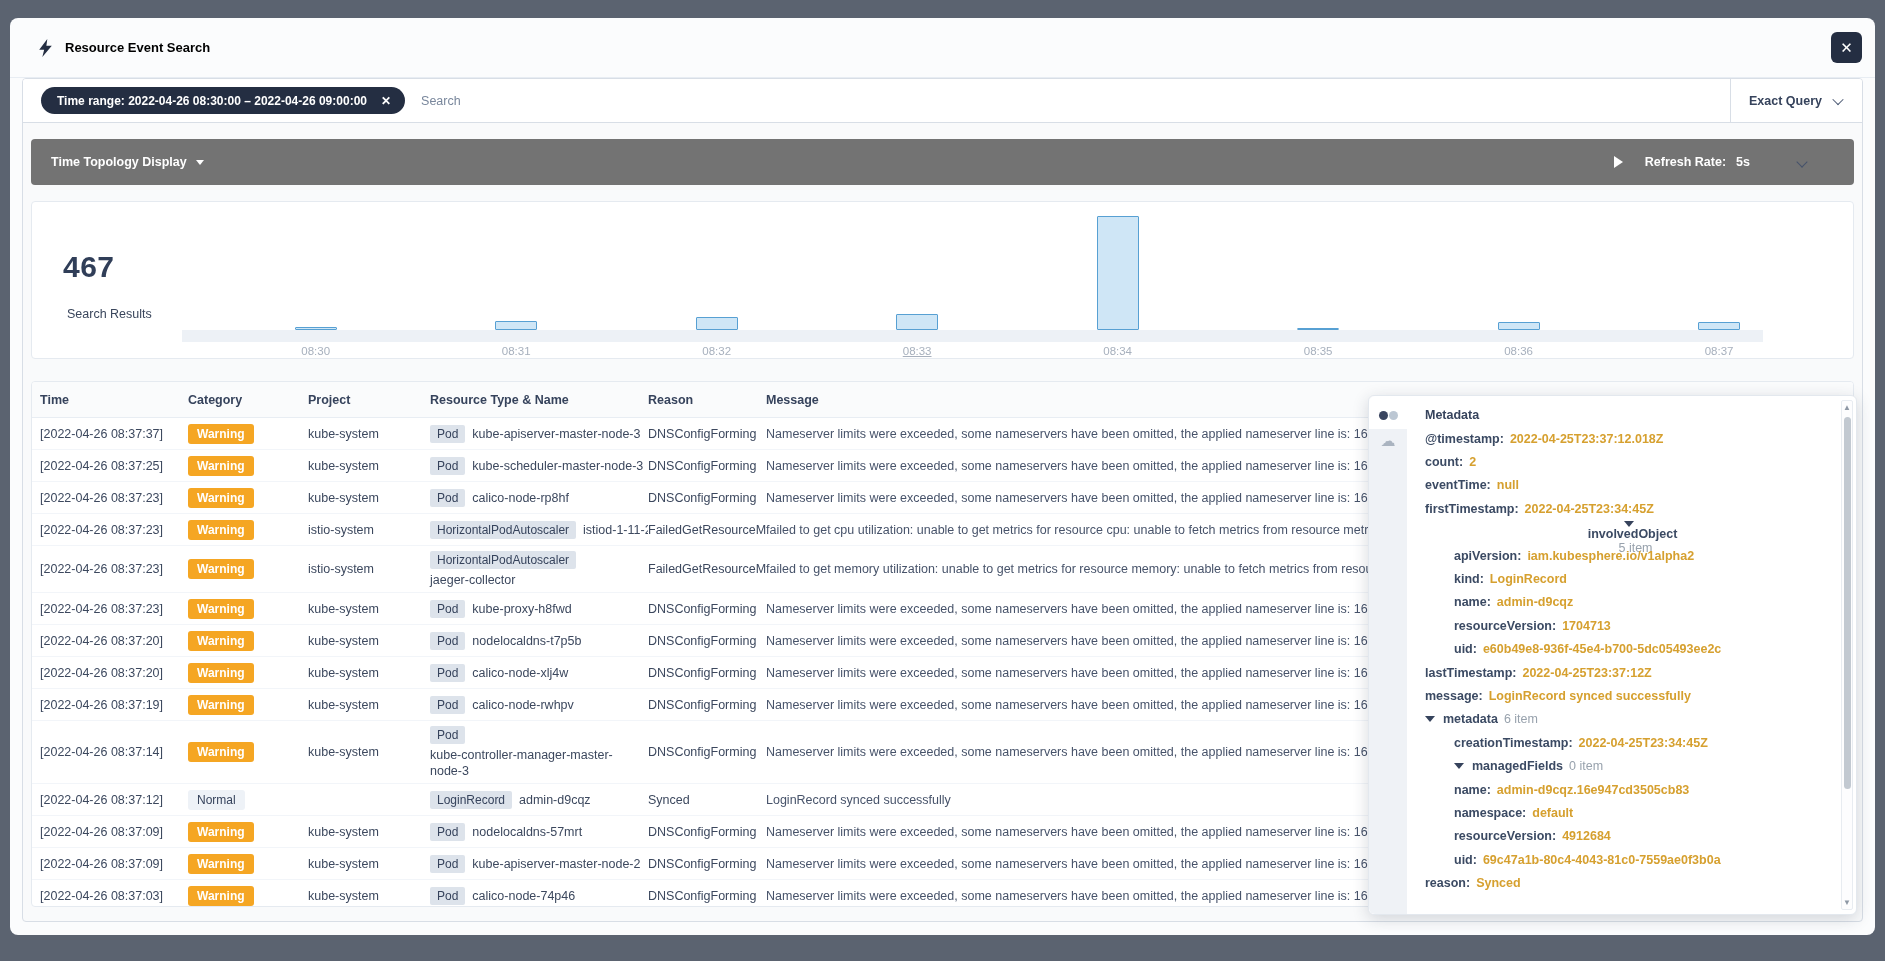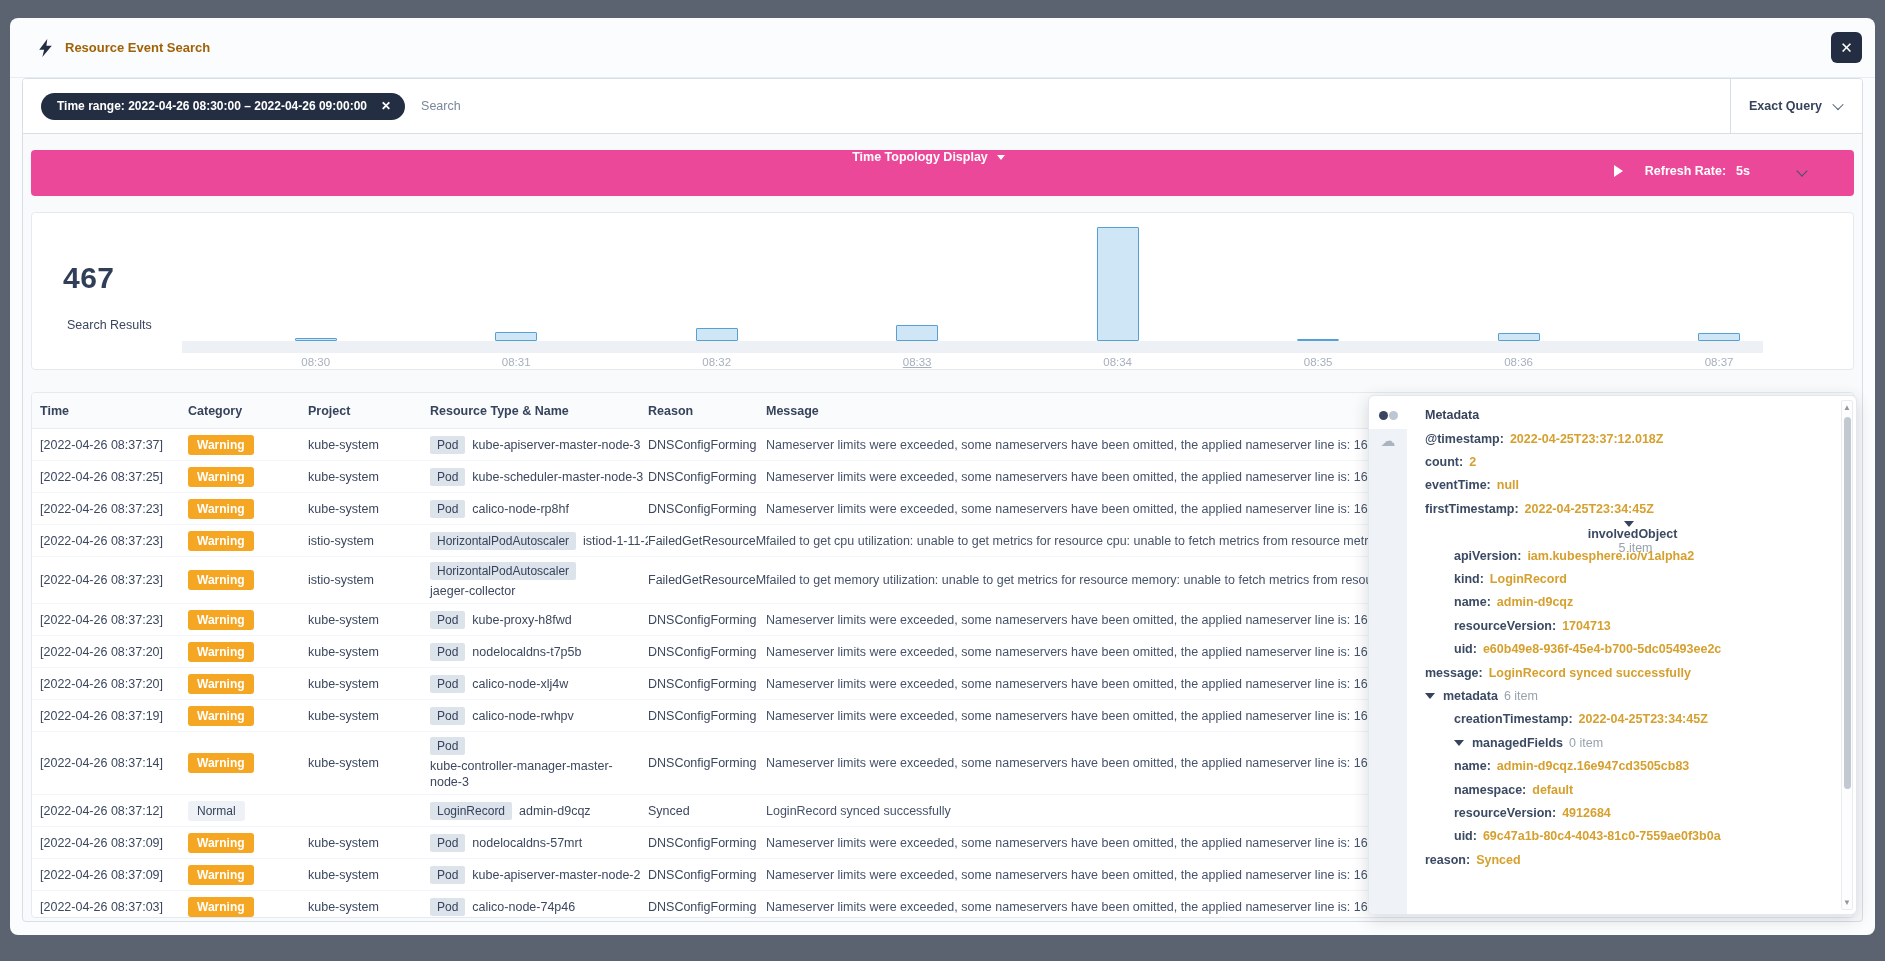--- a/index.html
+++ b/index.html
@@ -6,49 +6,49 @@
   html,body { width:1885px; height:961px; overflow:hidden; }
   body { background:#5b6370; font-family:"Liberation Sans", sans-serif; position:relative; }
 
   .modal { position:absolute; left:10px; top:18px; width:1865px; height:917px;
            background:#fbfcfd; border-radius:8px; overflow:visible; }
 
   
   .modal-header { height:60px; display:flex; align-items:center; padding-left:28px; gap:12px;
                   border-bottom:1px solid #e8edf3; }
   .bolt { width:15px; height:18px; display:inline-block; }
-  .modal-title { font-size:13px; font-weight:700; color:#a16207; }
+  .modal-title { font-size:13px; font-weight:700; color:#000000; }
   .close-btn { position:absolute; top:14px; right:13px; width:31px; height:31px;
                background:#242e42; color:#fff; border:none; border-radius:6px;
                font-size:15px; line-height:31px; text-align:center; cursor:pointer; }
 
   
   .content-frame { position:absolute; left:12px; right:12px; top:60px; bottom:13px;
                    border:1px solid #d8dee6; border-radius:4px; background:#f9fafb; overflow:hidden; }
 
-  .search-row { height:55px; background:#fff; border-bottom:1px solid #d8dee6; display:flex;
+  .search-row { height:44px; background:#fff; border-bottom:1px solid #d8dee6; display:flex;
                 align-items:center; padding-left:18px; }
   .time-chip { background:#242e42; color:#fff; border-radius:14px; height:27px;
                display:inline-flex; align-items:center; gap:14px; padding:0 14px 0 16px;
                font-size:12px; font-weight:700; cursor:pointer; white-space:nowrap; }
   .chip-x { color:#fff; font-size:12px; cursor:pointer; }
   .search-input { flex:1; border:none; outline:none; background:transparent; margin-left:16px;
                   font-size:12.5px; color:#36435c; font-family:"Liberation Sans",sans-serif; }
   .search-input::placeholder { color:#79879c; }
   .query-mode { height:100%; border-left:1px solid #d8dee6; display:flex; align-items:center;
                 gap:12px; padding:0 20px 0 18px; cursor:pointer; }
   .query-mode-label { font-size:12.5px; font-weight:700; color:#36435c; white-space:nowrap; }
   .chev { width:8px; height:8px; border-right:1.6px solid #4c5a74; border-bottom:1.6px solid #4c5a74;
           transform:rotate(45deg) translate(-1px,-1px); display:inline-block; }
 
   .content-pad { padding:8px; }
 
   
-  .toolbar { margin-top:8px; height:46px; background:#ec4899; border-radius:4px; display:flex;
-             align-items:center; padding:0 48px 0 20px; color:#fff;flex-direction:column; }
+  .toolbar { margin-top:8px; height:46px; background:#737373; border-radius:4px; display:flex;
+             align-items:center; padding:0 48px 0 20px; color:#fff; }
   .tb-left { display:flex; align-items:center; gap:9px; cursor:pointer; }
   .tb-title { font-size:12.5px; font-weight:700; }
   .tri-down { width:0; height:0; border-left:4px solid transparent; border-right:4px solid transparent;
               border-top:5px solid #fff; display:inline-block; }
   .tb-right { margin-left:auto; display:flex; align-items:center; }
   .play-btn { width:0; height:0; border-top:6px solid transparent; border-bottom:6px solid transparent;
               border-left:9px solid #fff; display:inline-block; cursor:pointer; }
   .refresh-label { font-size:12.5px; font-weight:700; margin-left:22px; }
   .refresh-value { font-size:12.5px; font-weight:700; margin-left:10px; }
   .tb-chev { width:8px; height:8px; border-right:1.6px solid #46526b; border-bottom:1.6px solid #46526b;
@@ -392,20 +392,24 @@
           </div>
           <div class="d-row" style="padding-left: 29px;">
             <span class="d-key">resourceVersion:</span>
             <span class="d-val">1704713</span>
           </div>
           <div class="d-row" style="padding-left: 29px;">
             <span class="d-key">uid:</span>
             <span class="d-val">e60b49e8-936f-45e4-b700-5dc05493ee2c</span>
           </div>
           <div class="d-row" style="padding-left: 0px;">
+            <span class="d-key">lastTimestamp:</span>
+            <span class="d-val">2022-04-25T23:37:12Z</span>
+          </div>
+          <div class="d-row" style="padding-left: 0px;">
             <span class="d-key">message:</span>
             <span class="d-val">LoginRecord synced successfully</span>
           </div>
           <div class="d-row" style="padding-left: 0px;">
             <span class="d-caret"></span>
             <span class="d-key">metadata</span>
             <span class="d-count">6 item</span>
           </div>
           <div class="d-row" style="padding-left: 29px;">
             <span class="d-key">creationTimestamp:</span>

